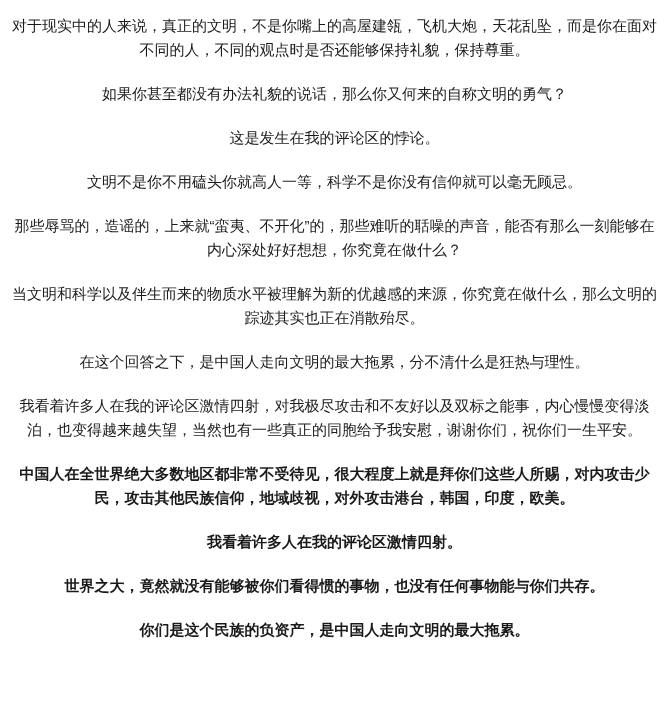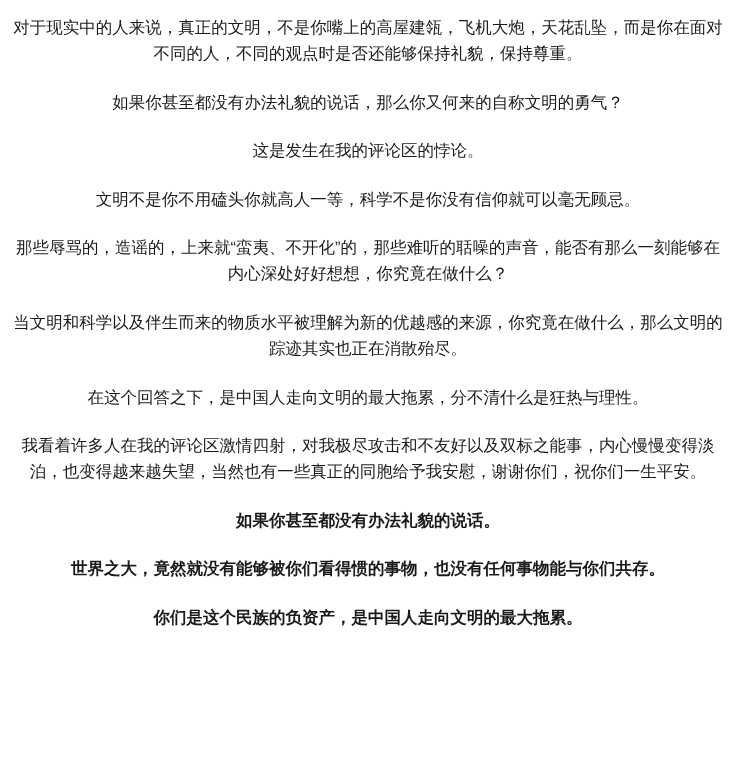--- a/index.html
+++ b/index.html
@@ -37,16 +37,17 @@
 
 <div class="article">
   <p>对于现实中的人来说，真正的文明，不是你嘴上的高屋建瓴，飞机大炮，天花乱坠，而是你在面对不同的人，不同的观点时是否还能够保持礼貌，保持尊重。</p>
   <p>如果你甚至都没有办法礼貌的说话，那么你又何来的自称文明的勇气？</p>
   <p>这是发生在我的评论区的悖论。</p>
   <p>文明不是你不用磕头你就高人一等，科学不是你没有信仰就可以毫无顾忌。</p>
   <p>那些辱骂的，造谣的，上来就“蛮夷、不开化”的，那些难听的聒噪的声音，能否有那么一刻能够在内心深处好好想想，你究竟在做什么？</p>
   <p>当文明和科学以及伴生而来的物质水平被理解为新的优越感的来源，你究竟在做什么，那么文明的踪迹其实也正在消散殆尽。</p>
   <p>在这个回答之下，是中国人走向文明的最大拖累，分不清什么是狂热与理性。</p>
   <p>我看着许多人在我的评论区激情四射，对我极尽攻击和不友好以及双标之能事，内心慢慢变得淡泊，也变得越来越失望，当然也有一些真正的同胞给予我安慰，谢谢你们，祝你们一生平安。</p>
-  <p class="bold">如果你甚至都没有办法礼貌的说话。</p>
+  <p class="bold">中国人在全世界绝大多数地区都非常不受待见，很大程度上就是拜你们这些人所赐，对内攻击少民，攻击其他民族信仰，地域歧视，对外攻击港台，韩国，印度，欧美。</p>
+  <p class="bold">我看着许多人在我的评论区激情四射。</p>
   <p class="bold">世界之大，竟然就没有能够被你们看得惯的事物，也没有任何事物能与你们共存。</p>
   <p class="bold">你们是这个民族的负资产，是中国人走向文明的最大拖累。</p>
 </div>
 
 </body></html>

